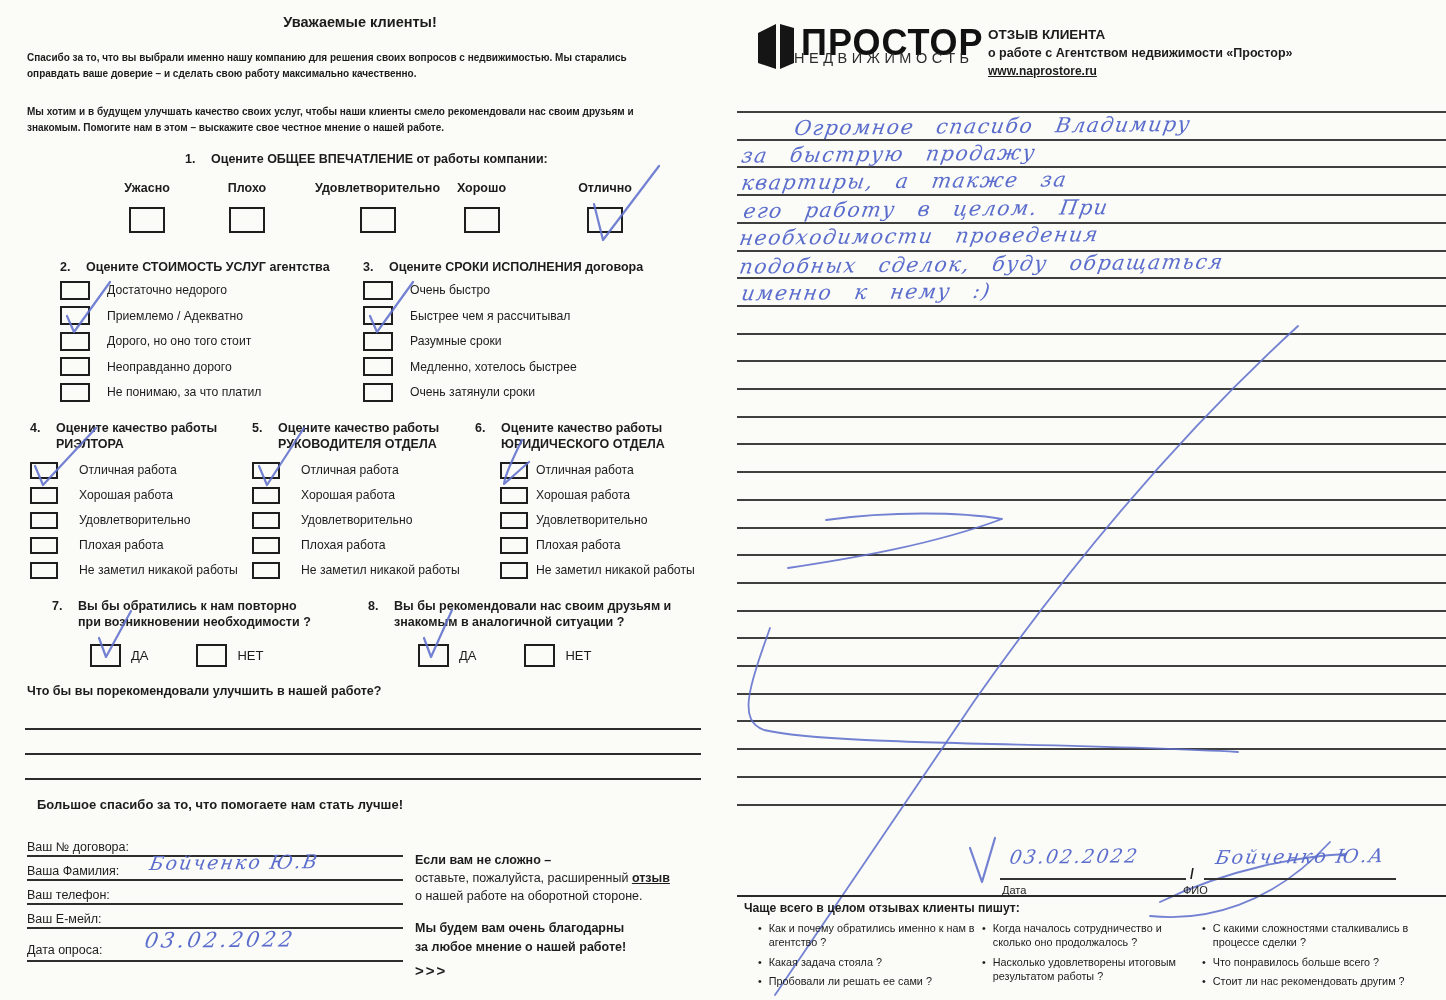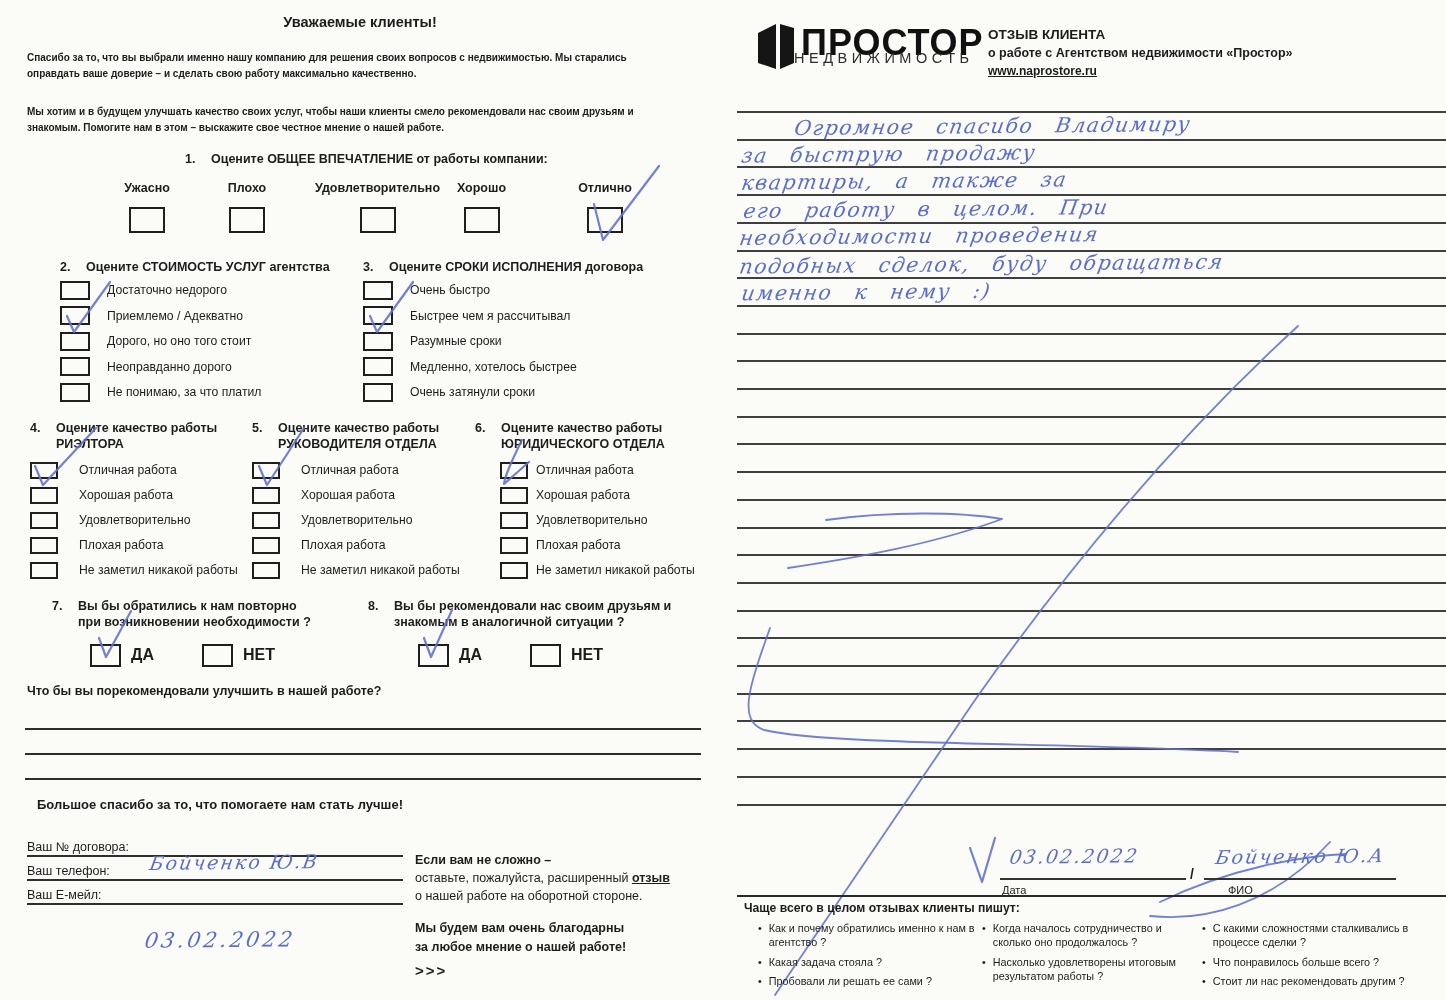--- a/index.html
+++ b/index.html
@@ -40,21 +40,21 @@
   .qblock { position:absolute; }
   .q23 .optrow { margin-top:6.5px; }
   .q23 .optlab { margin-left:17px; }
   .q23 .opts { margin-top:6px; }
 
   .q456 .optrow { margin-top:8px;align-items:center; }
   .q456 .opts { margin-top:9px; }
   .hl2 { line-height:1.3; }
 
   .ynrow { display:flex; align-items:center; margin-top:13px; }
-  .ynlab { font-size:16px; font-weight:bold; margin-left:10px; }
+  .ynlab { font-size:13px; font-weight:normal; margin-left:10px; }
   .ynspace { width:48px; }
 
   .improve-q { top:684px; left:27px; font-size:12.5px; font-weight:bold; }
   .ansline { left:25px; width:676px; border-bottom:2px solid #2c2c2c; height:0; }
 
   .thanks { top:797px; left:37px; font-size:13px; font-weight:bold; }
 
   .fields { top:833px; left:27px; width:376px; }
   .frow { height:24px; border-bottom:2px solid #2e2e2e; font-size:12.5px; padding-top:7px; }
   .frow.gap { margin-top:7px; height:26px; }
@@ -316,22 +316,24 @@
 
   <div class="abs improve-q">Что бы вы порекомендовали улучшить в нашей работе?</div>
   <div class="abs ansline" style="top:728px;"></div>
   <div class="abs ansline" style="top:753px;"></div>
   <div class="abs ansline" style="top:778px;"></div>
 
   <div class="abs thanks">Большое спасибо за то, что помогаете нам стать лучше!</div>
 
   <div class="abs fields">
     <div class="frow"><span>Ваш № договора:</span></div>
+    <div class="frow"><span>Ваша Фамилия:</span></div>
     <div class="frow"><span>Ваш телефон:</span></div>
     <div class="frow"><span>Ваш Е-мейл:</span></div>
+    <div class="frow gap"><span>Дата опроса:</span></div>
   </div>
 
   <div class="hand hand-sm" style="top:851px;left:150px;">Бойченко Ю.В</div>
   <div class="hand hand-sm" style="top:928px;left:145px;font-size:21px;letter-spacing:3px;">03.02.2022</div>
 
   <div class="abs aside">
     <div class="b">Если вам не сложно –</div>
     <div><span>оставьте, пожалуйста, расширенный </span><span class="b u">отзыв</span></div>
     <div>о нашей работе на оборотной стороне.</div>
     <div class="b mt">Мы будем вам очень благодарны</div>
@@ -382,21 +384,21 @@
     <path class="stroke stroke-thin" d="M 770 628 C 748 690 738 720 764 730 C 832 746 1060 742 1238 752"></path>
     <polyline class="stroke" points="970,848 982,882 995,838"></polyline>
     <path class="stroke stroke-thin" d="M 1330 842 C 1272 905 1205 922 1150 916"></path>
     <path class="stroke stroke-thin" d="M 1160 902 C 1230 868 1302 856 1346 854"></path>
   </svg>
 
   <div class="abs sign-line" style="top:856px;left:1000px;width:186px;"></div>
   <div class="abs sign-cap" style="top:882px;left:1002px;">Дата</div>
   <div class="abs b" style="top:866px;left:1190px;font-size:14px;">/</div>
   <div class="abs sign-line" style="top:856px;left:1204px;width:192px;"></div>
-  <div class="abs sign-cap" style="top:882px;left:1228px;">ФИО</div>
+  <div class="abs sign-cap" style="top:882px;left:1183px;">ФИО</div>
   <div class="hand hand-sm" style="top:845px;left:1010px;">03.02.2022</div>
   <div class="hand hand-sm" style="top:845px;left:1216px;">Бойченко Ю.А</div>
 
   <div class="abs sep"></div>
   <div class="abs ftitle">Чаще всего в целом отзывах клиенты пишут:</div>
 
   <div class="abs fcol" style="left:758px;width:218px;">
     <div class="bullet">
         <span>•</span>
         <span>Как и почему обратились именно к нам в агентство ?</span>

